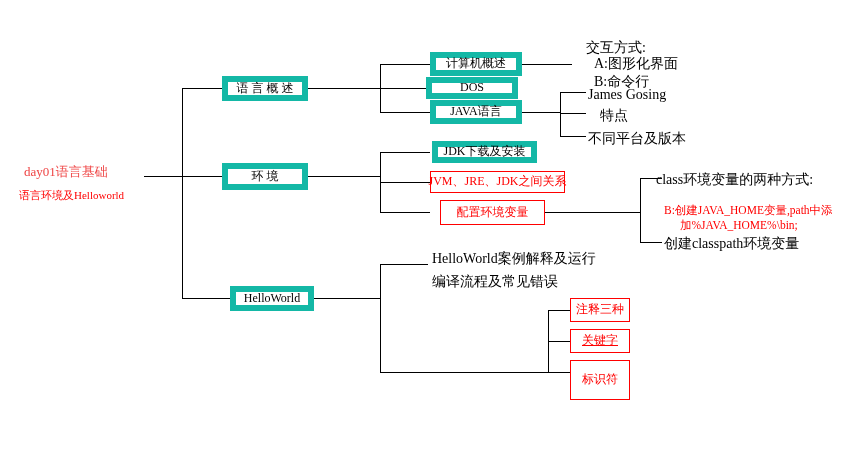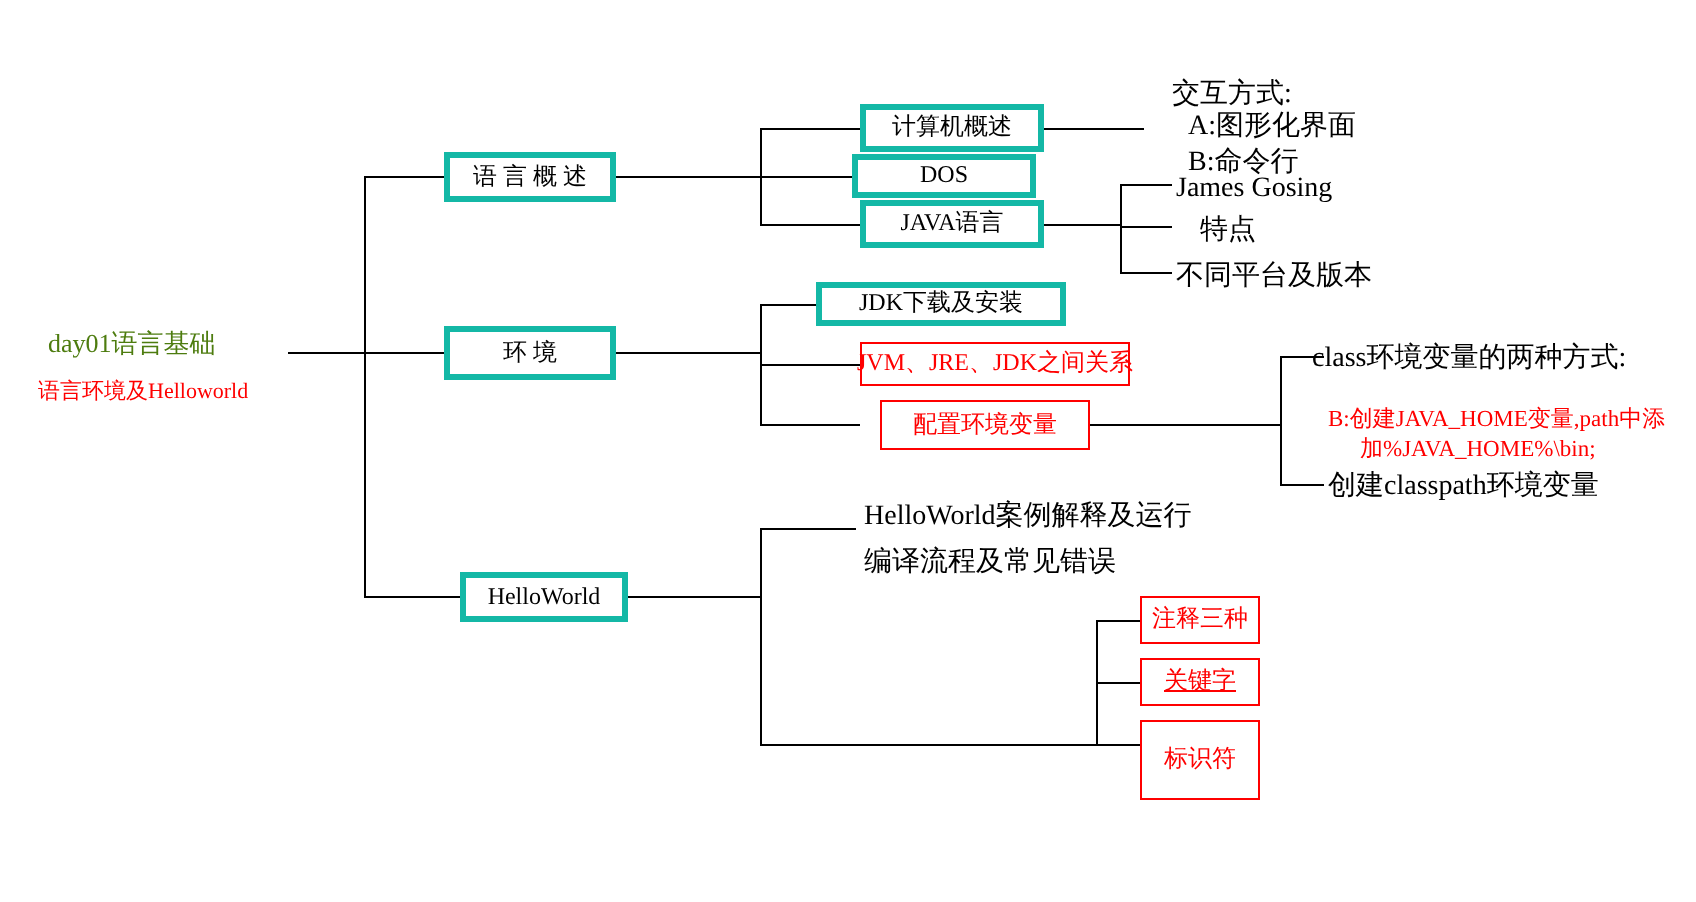--- a/index.html
+++ b/index.html
@@ -20,38 +20,38 @@
     box-sizing: border-box;
     display: flex;
     align-items: center;
     justify-content: center;
     font-size: 12px;
     color: #000000;
     white-space: nowrap;
     line-height: 1.15;
   }
   .boxed {
-    border: 3px solid #14b8a6;
+    border: 6px solid #14b8a6;
     background: #ffffff;
   }
   .boxed-red {
     border: 1px solid #ff0000;
     background: #ffffff;
     color: #ff0000;
   }
   .line {
     position: absolute;
     background: #000000;
   }
   .hline { height: 1px; }
   .vline { width: 1px; }
   .root-title {
     position: absolute;
     font-size: 13px;
-    color: #4d7c0f;
+    color: #ef4444;
     white-space: nowrap;
   }
   .root-sub {
     position: absolute;
     font-size: 11px;
     color: #ff0000;
     white-space: nowrap;
   }
   .leaf-label {
     position: absolute;
@@ -108,21 +108,21 @@
   <div class="leaf-label" style="left:600px; top:106px;">特点</div>
   <div class="leaf-label" style="left:588px; top:129px;">不同平台及版本</div>
 
   <div class="node boxed" style="left:222px; top:163px; width:86px; height:27px;">环    境</div>
   <div class="line hline" style="left:308px; top:176px; width:72px;"></div>
   <div class="line vline" style="left:380px; top:152px; height:60px;"></div>
   <div class="line hline" style="left:380px; top:152px; width:50px;"></div>
   <div class="line hline" style="left:380px; top:182px; width:50px;"></div>
   <div class="line hline" style="left:380px; top:212px; width:50px;"></div>
 
-  <div class="node boxed" style="left:408px; top:141px; width:125px; height:22px;">JDK下载及安装</div>
+  <div class="node boxed" style="left:432px; top:141px; width:105px; height:22px;">JDK下载及安装</div>
   <div class="node boxed-red" style="left:430px; top:171px; width:135px; height:22px;">JVM、JRE、JDK之间关系</div>
   <div class="node boxed-red" style="left:440px; top:200px; width:105px; height:25px;">配置环境变量</div>
 
   <div class="line hline" style="left:545px; top:212px; width:95px;"></div>
   <div class="line vline" style="left:640px; top:178px; height:64px;"></div>
   <div class="line hline" style="left:640px; top:178px; width:22px;"></div>
   <div class="line hline" style="left:640px; top:242px; width:22px;"></div>
 
   <div class="leaf-label" style="left:656px; top:170px;">class环境变量的两种方式:</div>
   <div class="leaf-label-red" style="left:664px; top:202px;">B:创建JAVA_HOME变量,path中添</div>

